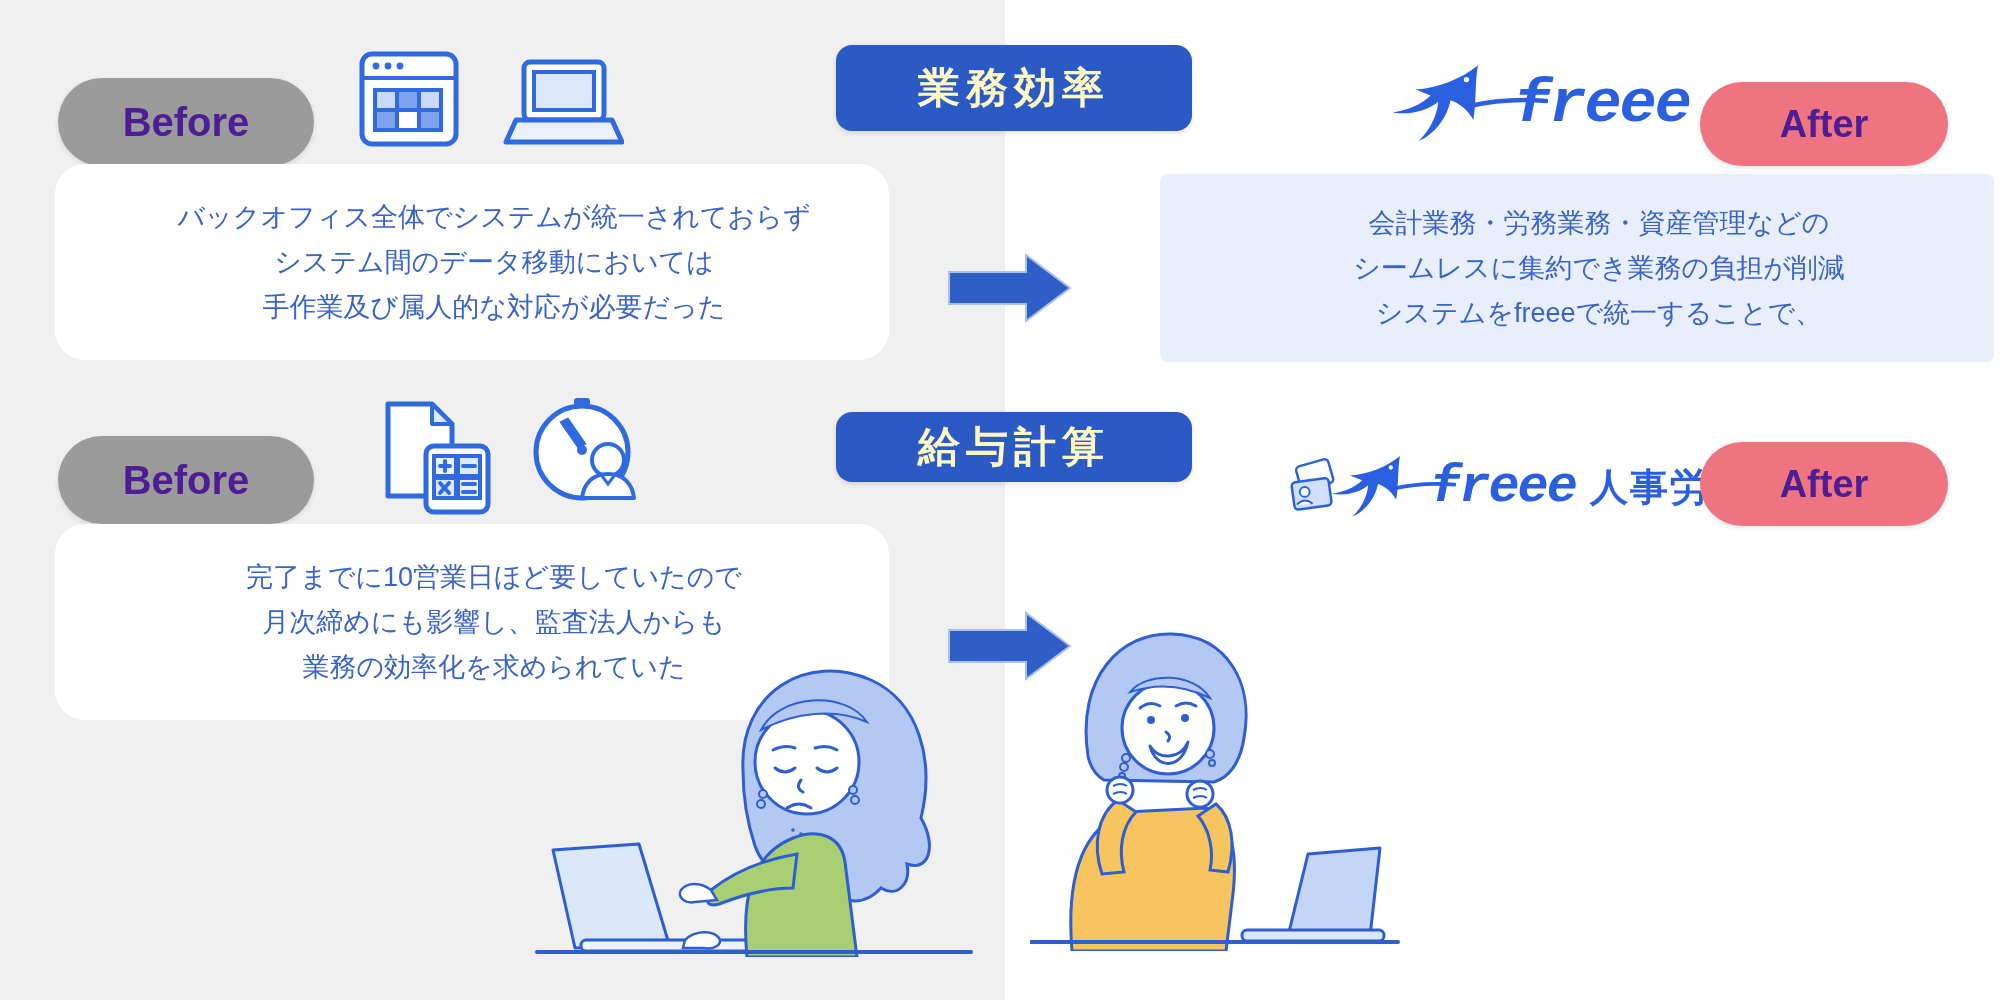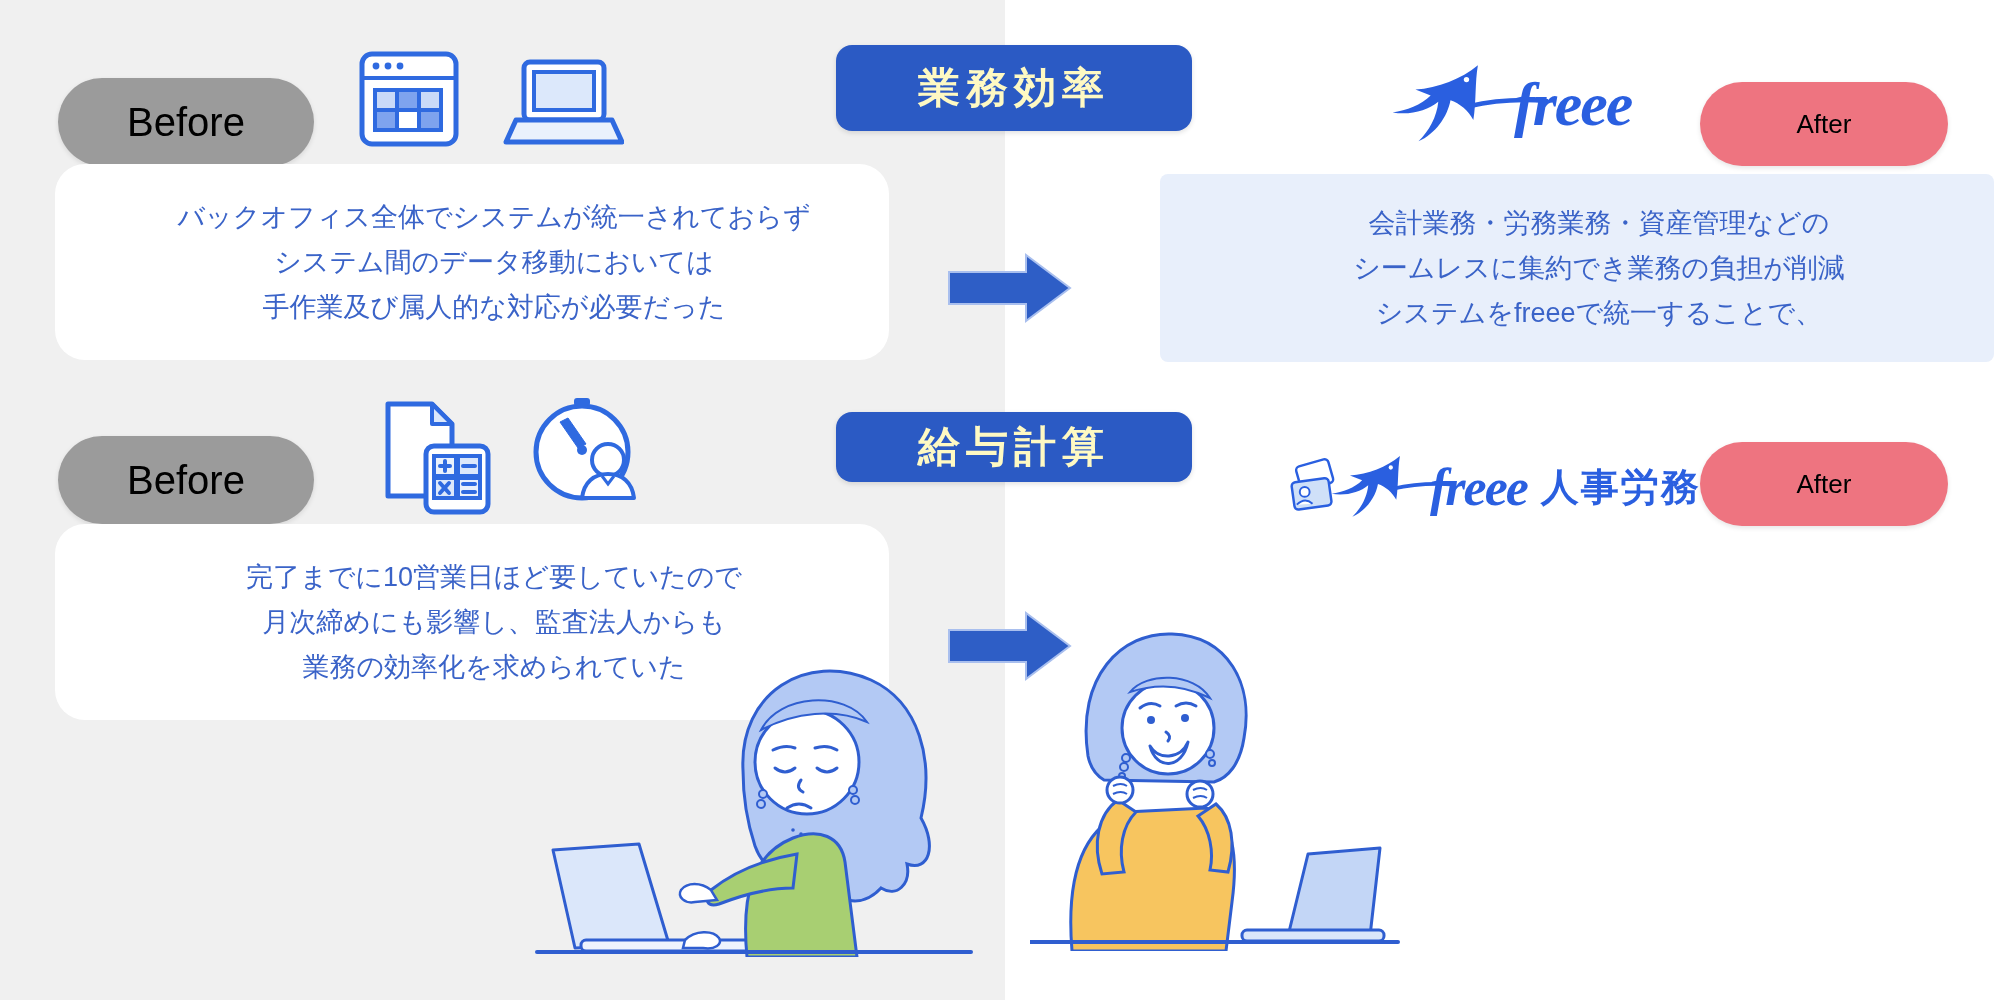--- a/index.html
+++ b/index.html
@@ -1,33 +1,33 @@
 <!DOCTYPE html>
 <html><head>
 <meta charset="utf-8">
 <style>
   html,body{margin:0;padding:0;background:#ffffff;}
   .canvas{position:relative;width:2000px;height:1000px;background:#ffffff;overflow:hidden;
           font-family:"Liberation Sans","DejaVu Sans",sans-serif;}
   .bg-left{position:absolute;left:0;top:0;width:1005px;height:1000px;background:#f0f0f0;}
   .pill{position:absolute;display:flex;align-items:center;justify-content:center;
-        color:#000000;font-weight:normal;border-radius:50px;box-shadow:0 2px 5px rgba(0,0,0,0.10);text-align:center;}
+        color:#4c1d95;font-weight:bold;border-radius:50px;box-shadow:0 2px 5px rgba(0,0,0,0.10);text-align:center;}
   .pill.before{background:#9b9b9b;font-size:40px;}
-  .pill.after{background:#ee7480;font-size:26px;}
+  .pill.after{background:#ee7480;font-size:38px;}
   .panel{position:absolute;display:flex;flex-direction:column;justify-content:center;padding-left:44px;}
   .panel.white{background:#ffffff;border-radius:30px;}
   .panel.blue{background:#e8effb;border-radius:8px;}
   .panel p{margin:0;color:#3a63c8;font-size:27px;line-height:45px;font-weight:500;text-align:center;white-space:nowrap;}
   .header-box{position:absolute;background:#2b5ac4;border-radius:16px;display:flex;align-items:center;
         justify-content:center;color:#fef9c3;font-size:42px;font-weight:bold;letter-spacing:6px;
         box-shadow:0 2px 5px rgba(0,0,0,0.12);}
   .arrow{position:absolute;}
   .icon{position:absolute;}
   .logo-row{position:absolute;display:flex;align-items:center;}
-  .freee-text{font-family:Liberation Serif, serif;font-style:italic;font-weight:bold;
+  .freee-text{font-family:Liberation Mono, monospace;font-style:italic;font-weight:bold;
         color:#2a5fe0;margin-left:-34px;letter-spacing:-2px;}
   .hr-suffix{font-size:38px;font-weight:bold;color:#2a5fe0;margin-left:14px;letter-spacing:2px;}
   .illu{position:absolute;}
 </style>
 </head>
 <body>
 
 <div class="canvas">
   <div class="bg-left"></div>
 

